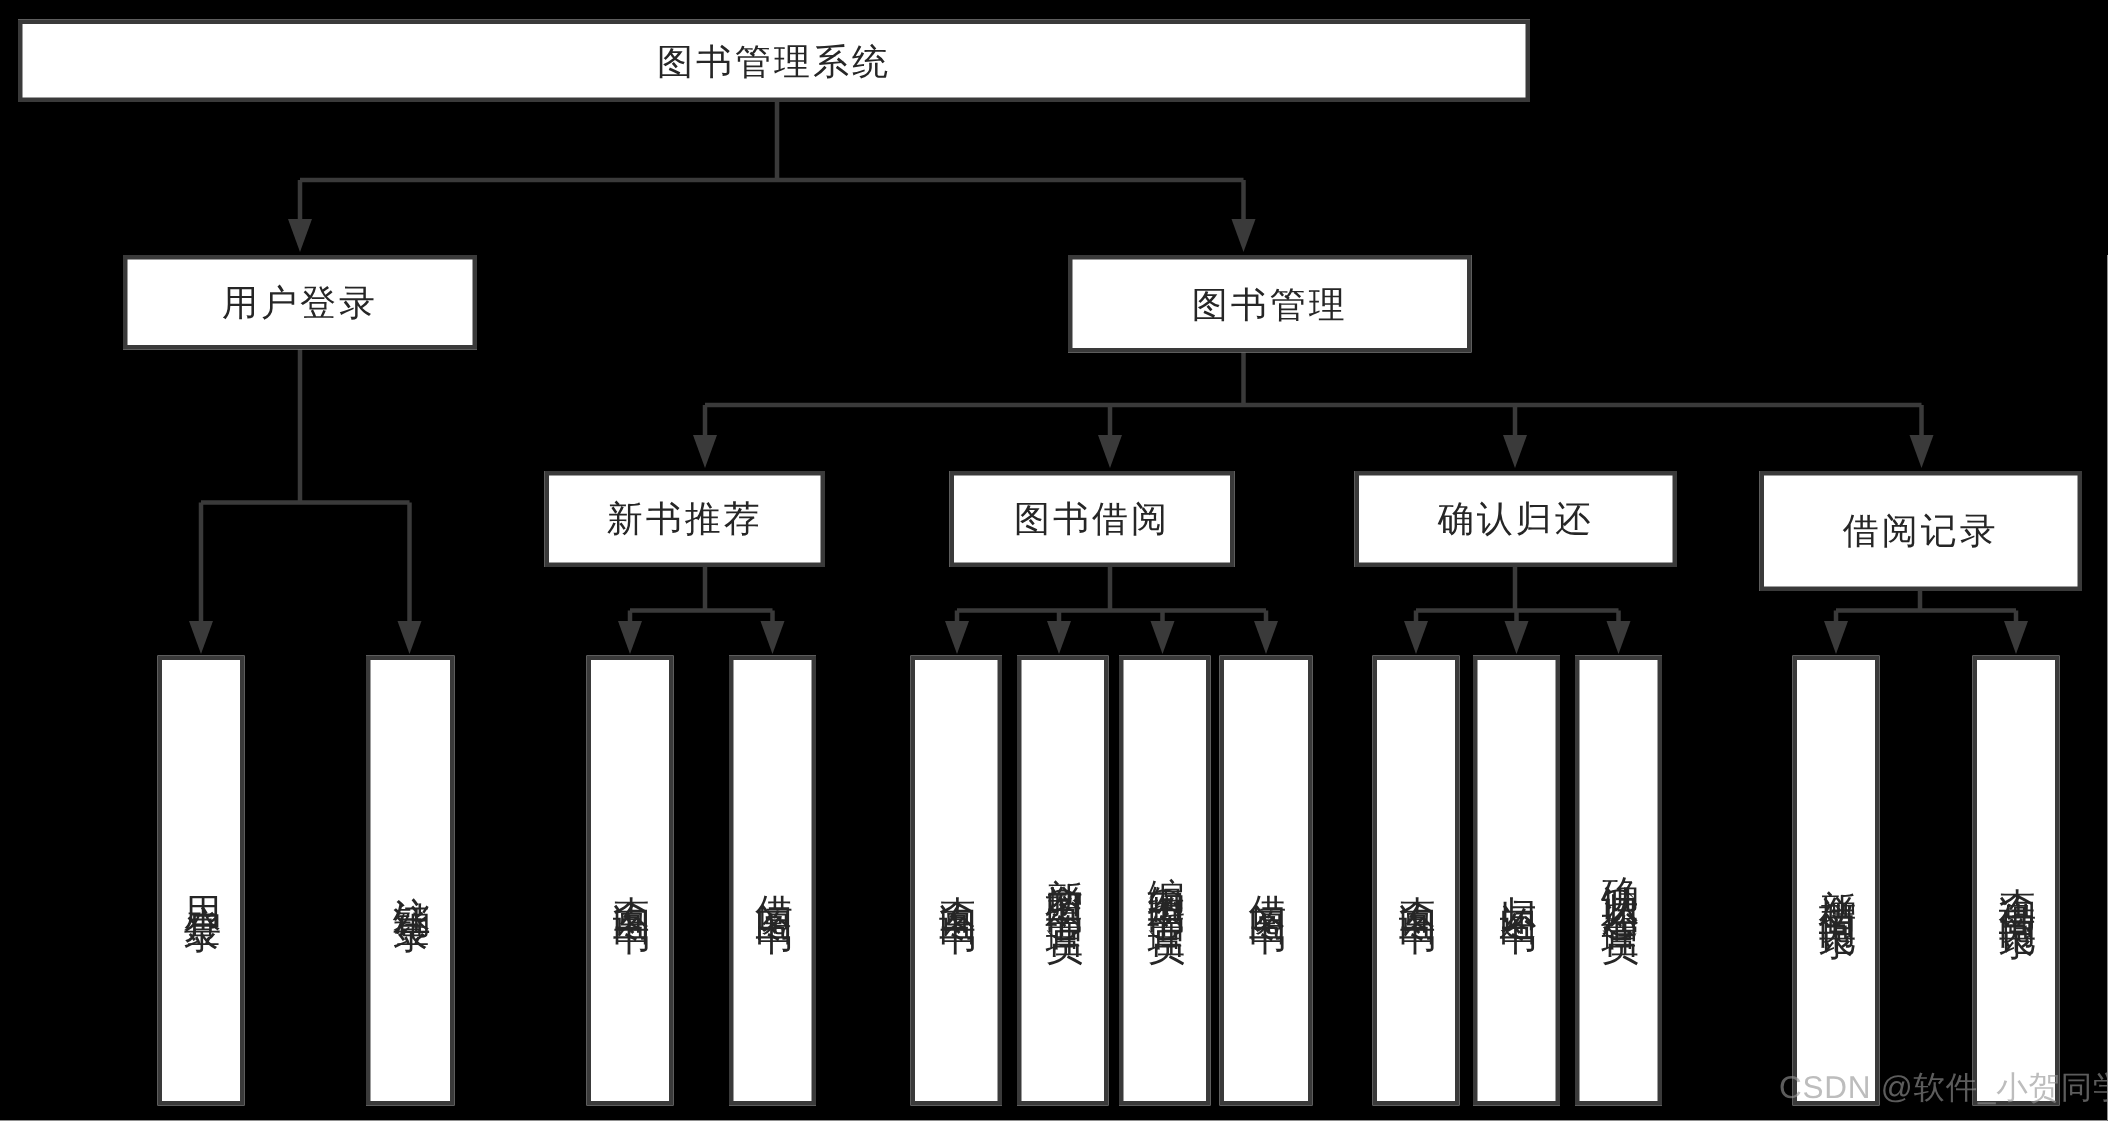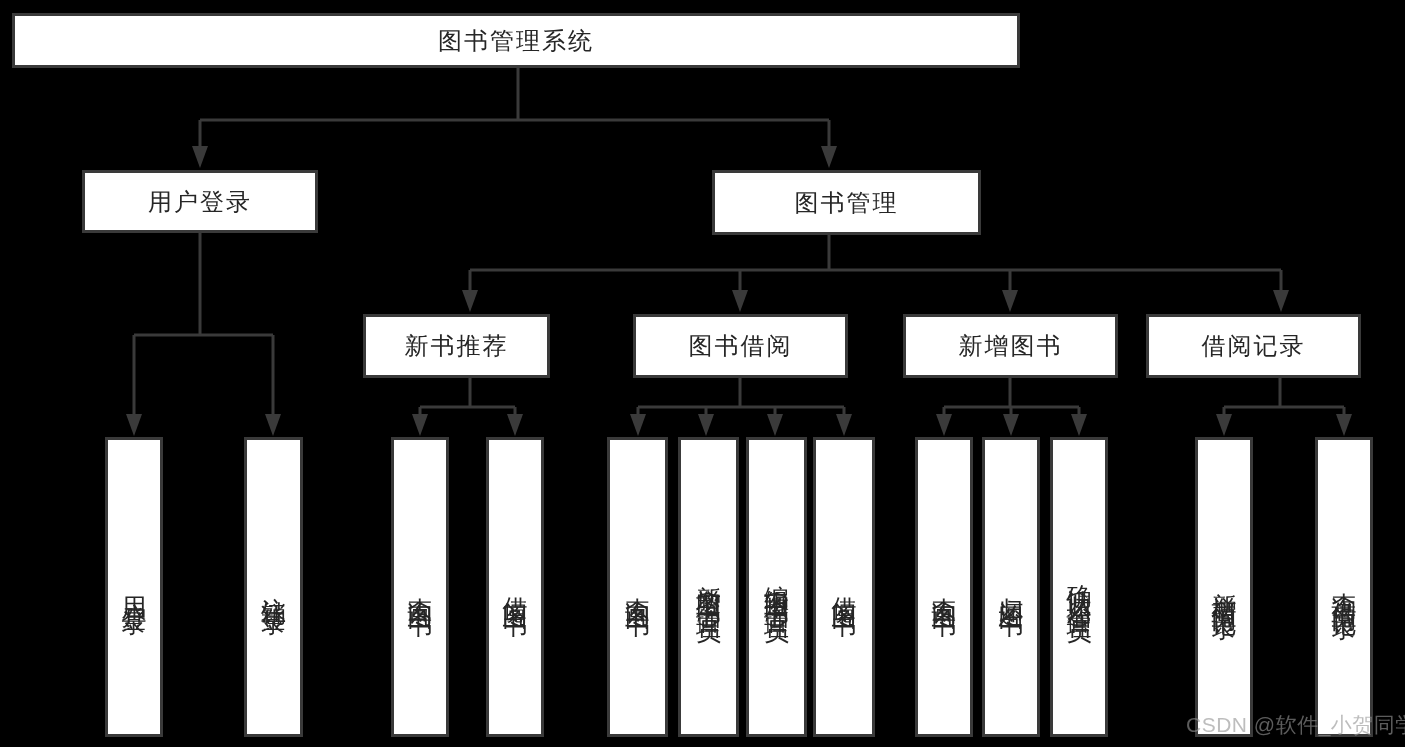--- a/index.html
+++ b/index.html
@@ -72,23 +72,23 @@
       <polygon points="1336,414 1352,414 1344,436"></polygon>
     </g>
   </svg>
 
   <div class="box hbox" style="left:12px;top:13px;width:1008px;height:55px">图书管理系统</div>
 
   <div class="box hbox" style="left:82px;top:170px;width:236px;height:63px">用户登录</div>
   <div class="box hbox" style="left:712px;top:170px;width:269px;height:65px">图书管理</div>
 
   <div class="box hbox" style="left:363px;top:314px;width:187px;height:64px">新书推荐</div>
-  <div class="box hbox" style="left:633px;top:314px;width:215px;height:64px">图书借阅</div>
-  <div class="box hbox" style="left:903px;top:314px;width:215px;height:64px">新增图书</div>
-  <div class="box hbox" style="left:1146px;top:314px;width:215px;height:64px">借阅记录</div>
+  <div class="box hbox" style="left:633px;top:314px;width:190px;height:64px">图书借阅</div>
+  <div class="box hbox" style="left:903px;top:314px;width:215px;height:64px">确认归还</div>
+  <div class="box hbox" style="left:1173px;top:314px;width:215px;height:80px">借阅记录</div>
 
   <div class="box vbox" style="left:105px;top:437px;width:58px;height:300px">
     <span>用户登录</span>
     </div>
   <div class="box vbox" style="left:244px;top:437px;width:59px;height:300px">
     <span>注销登录</span>
     </div>
 
   <div class="box vbox" style="left:391px;top:437px;width:58px;height:300px">
     <span>查询图书</span>

